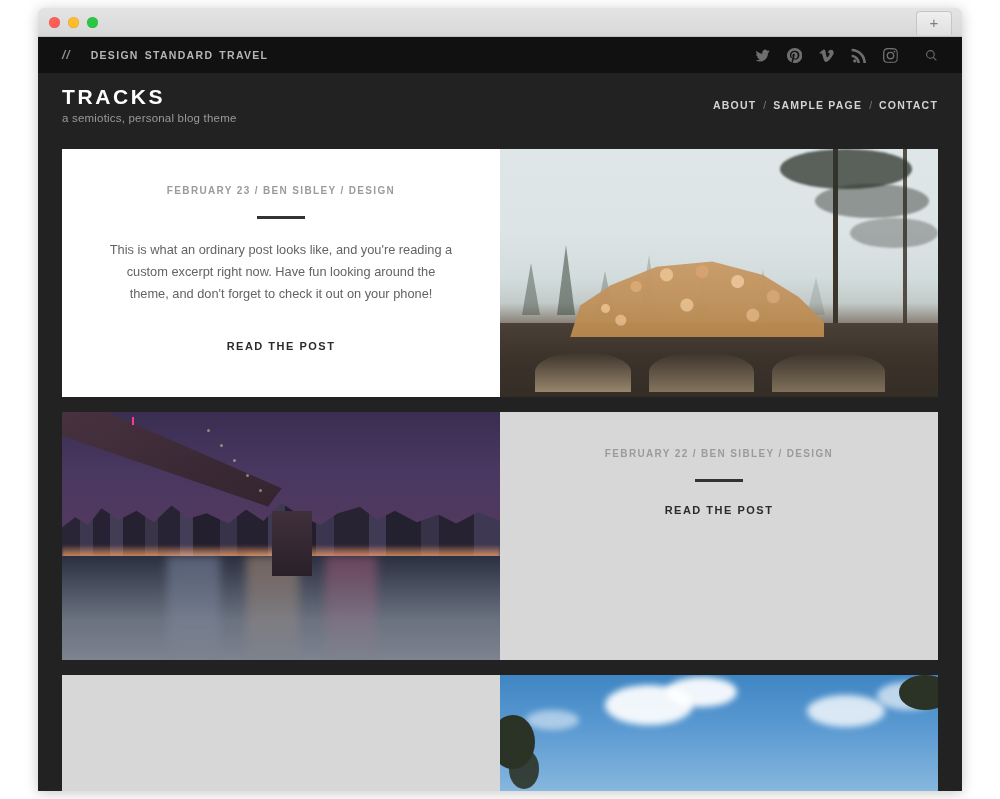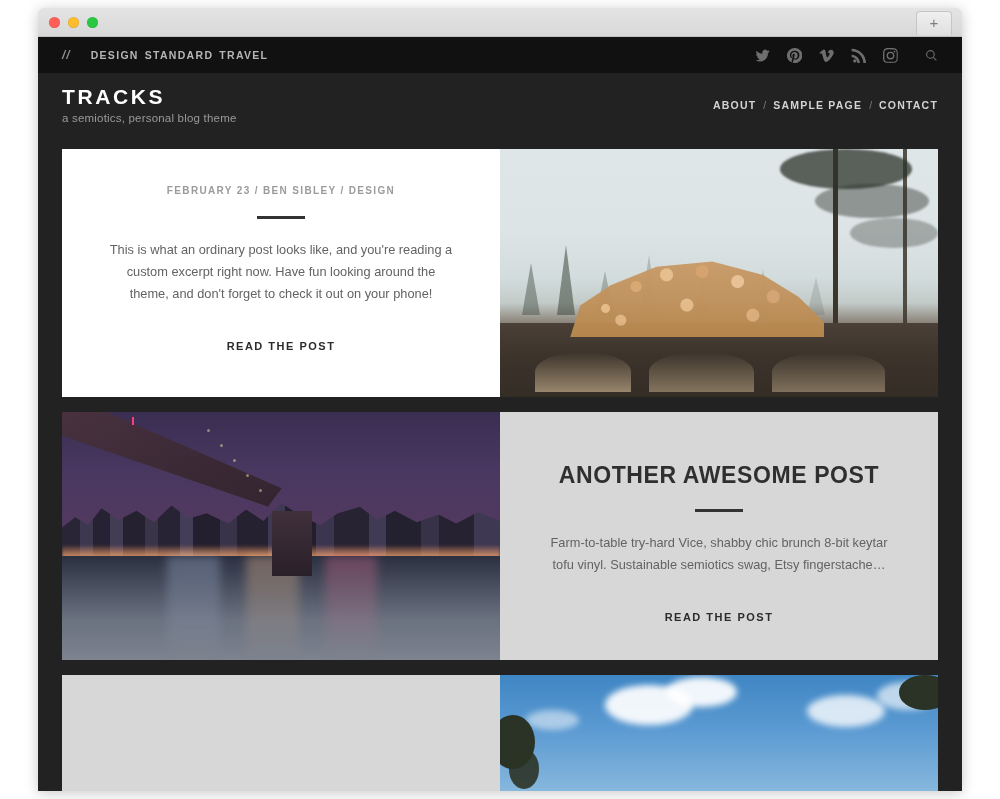--- a/index.html
+++ b/index.html
@@ -455,23 +455,22 @@
             <div class="bridge-deck"></div>
             <div class="cable" style="left:33%; top:7%;"></div>
             <div class="cable" style="left:36%; top:13%;"></div>
             <div class="cable" style="left:39%; top:19%;"></div>
             <div class="cable" style="left:42%; top:25%;"></div>
             <div class="cable" style="left:45%; top:31%;"></div>
             <div class="cable" style="left:16%; top:2%; background:#ff3b7a; width:2px; height:8px; border-radius:0;"></div>
           </div>
         </div>
         <div class="pane-text">
-          <h2 class="post-title">ANOTHER AWESOME POST</h2>
+          <div class="meta">FEBRUARY 22 / BEN SIBLEY / DESIGN</div>
           <div class="rule"></div>
-          <p class="excerpt">Farm-to-table try-hard Vice, shabby chic brunch 8-bit keytar tofu vinyl. Sustainable semiotics swag, Etsy fingerstache…</p>
           <a class="readmore">READ THE POST</a>
         </div>
       </article>
 
       <article class="card gray">
         <div class="pane-text">
 
         </div>
         <div class="pane-img">
           <div class="photo">

